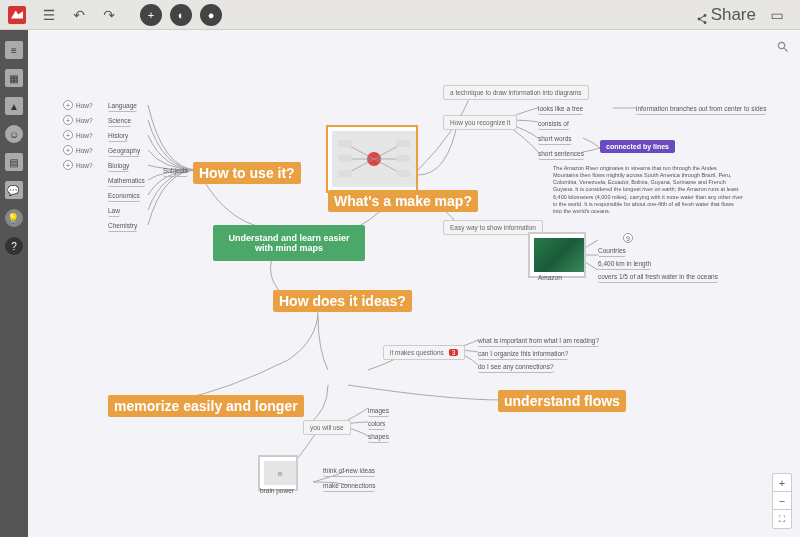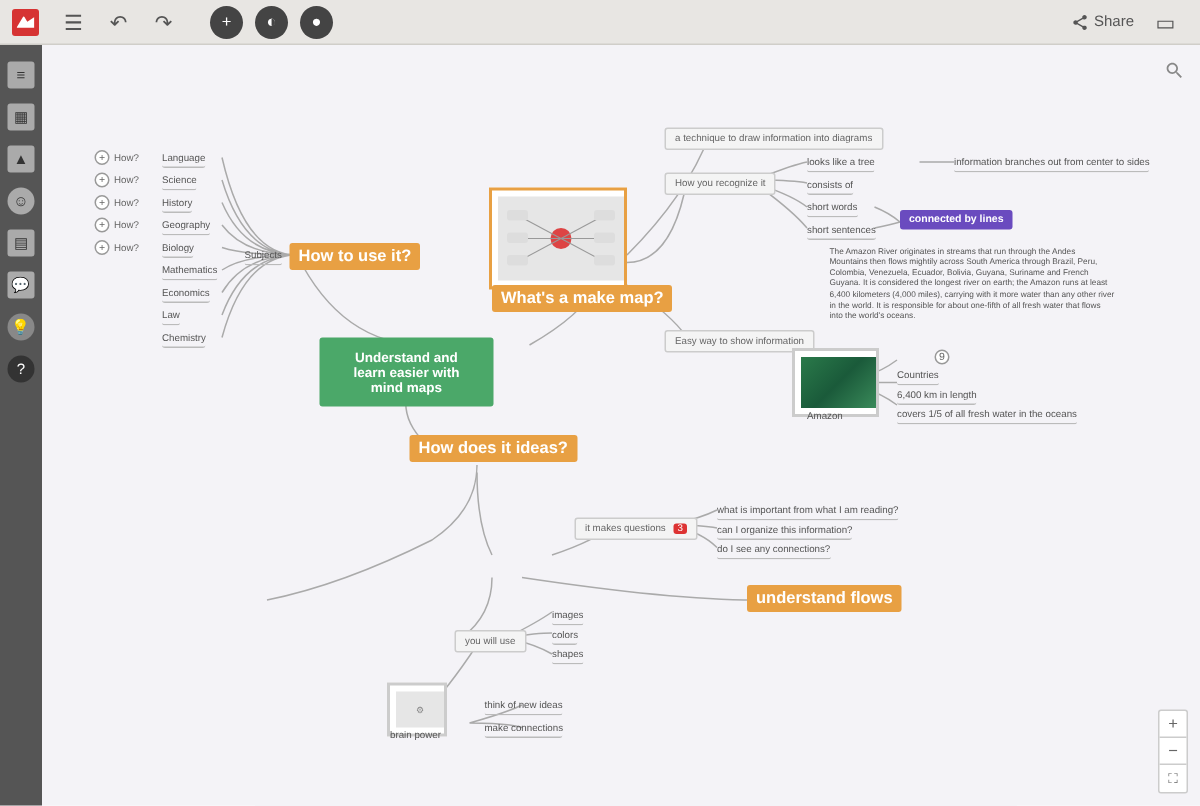--- a/index.html
+++ b/index.html
@@ -3,33 +3,33 @@
 <meta charset="utf-8">
 <style>
 *{box-sizing:border-box;margin:0;padding:0;font-family:Arial,sans-serif}
 body{width:800px;height:537px;overflow:hidden;background:#fff}
 .topbar{height:30px;background:#e8e6e3;display:flex;align-items:center;padding:0 8px;border-bottom:1px solid #d0cec9}
 .topbar .logo{width:18px;height:18px;background:#d63333;border-radius:2px;margin-right:8px;position:relative}
 .topbar .logo::after{content:"";position:absolute;left:3px;top:5px;width:12px;height:8px;background:#fff;clip-path:polygon(0 100%,40% 0,60% 50%,100% 10%,100% 100%)}
 .tbtn{width:22px;height:22px;display:flex;align-items:center;justify-content:center;margin:0 4px;cursor:pointer;color:#555;font-size:14px}
 .tbtn.dark{background:#444;color:#fff;border-radius:50%;font-size:11px}
 .spacer{flex:1}
-.share{display:flex;align-items:flex-start;font-size:10px;color:#555;cursor:pointer}
+.share{display:flex;align-items:flex-end;font-size:17px;color:#555;cursor:pointer}
 .share svg{margin-right:3px}
 .sidebar{position:absolute;left:0;top:30px;width:28px;height:507px;background:#555;display:flex;flex-direction:column;align-items:center;padding-top:6px}
 .sbtn{width:18px;height:18px;margin:5px 0;background:#aaa;border-radius:2px;cursor:pointer;display:flex;align-items:center;justify-content:center;font-size:10px;color:#333}
 .sbtn.round{border-radius:50%}
 .canvas{position:absolute;left:28px;top:30px;width:772px;height:507px;background:#f4f3f7;overflow:hidden}
 .search{position:absolute;right:10px;top:10px;cursor:pointer;color:#888}
 .zoom{position:absolute;right:8px;bottom:8px;width:20px;background:#fff;border:1px solid #ccc;border-radius:2px}
 .zoom div{height:18px;border-bottom:1px solid #ccc;display:flex;align-items:center;justify-content:center;font-size:11px;color:#666;cursor:pointer}
 .zoom div:last-child{border:none;font-size:9px}
 .node{position:absolute;font-size:7px;padding:3px 6px;border-radius:2px;white-space:nowrap}
-.main{background:#4ba869;color:#fff;font-size:9px;font-weight:bold;padding:8px 12px;text-align:center;white-space:normal;width:116px}
-.orange{background:#e8a043;color:#fff;font-weight:bold;font-size:11px}
+.main{background:#4ba869;color:#fff;font-size:9px;font-weight:bold;padding:8px 12px;text-align:center;white-space:normal;width:152px}
+.orange{background:#e8a043;color:#fff;font-weight:bold;font-size:14px}
 .purple{background:#6a4bbf;color:#fff;font-weight:bold}
 .gray{background:#f4f4f4;border:1px solid #ccc;color:#666;font-size:6.5px}
 .plain{color:#555;font-size:6.5px;border-bottom:1px solid #bbb;padding:2px 0}
 .imgbox{position:absolute;background:#fff;border:2px solid #e8a043;padding:4px}
 .imgc{background:#e6e6e6;display:flex;align-items:center;justify-content:center;font-size:6px;color:#888}
 .para{position:absolute;font-size:5.5px;color:#555;line-height:1.3;width:190px}
 .exp{width:10px;height:10px;border:1px solid #999;border-radius:50%;background:#fff;display:inline-flex;align-items:center;justify-content:center;font-size:7px;color:#666;margin-right:3px}
 .expn{position:absolute;font-size:6.5px;color:#666;display:flex;align-items:center}
 svg.lines{position:absolute;left:0;top:0;pointer-events:none}
 svg.lines path{fill:none;stroke:#aaa;stroke-width:1}
@@ -174,20 +174,21 @@
   <div class="node plain" style="left:510px;top:242px;border:none">Amazon</div>
   <div class="expn" style="left:595px;top:203px">
       <span class="exp">9</span>
     </div>
   <div class="node plain" style="left:570px;top:215px">Countries</div>
   <div class="node plain" style="left:570px;top:228px">6,400 km in length</div>
   <div class="node plain" style="left:570px;top:241px">covers 1/5 of all fresh water in the oceans</div>
 
   <div class="node orange" style="left:245px;top:260px">How does it ideas?</div>
 
+  <div class="node orange" style="left:80px;top:365px">memorize easily and longer</div>
 
   <div class="node gray" style="left:355px;top:315px"><span>it makes questions</span> <span style="background:#d33;color:#fff;border-radius:2px;padding:0 3px;margin-left:3px">3</span></div>
   <div class="node plain" style="left:450px;top:305px">what is important from what I am reading?</div>
   <div class="node plain" style="left:450px;top:318px">can I organize this information?</div>
   <div class="node plain" style="left:450px;top:331px">do I see any connections?</div>
 
   <div class="node orange" style="left:470px;top:360px">understand flows</div>
 
   <div class="node gray" style="left:275px;top:390px">you will use</div>
   <div class="node plain" style="left:340px;top:375px">images</div>

